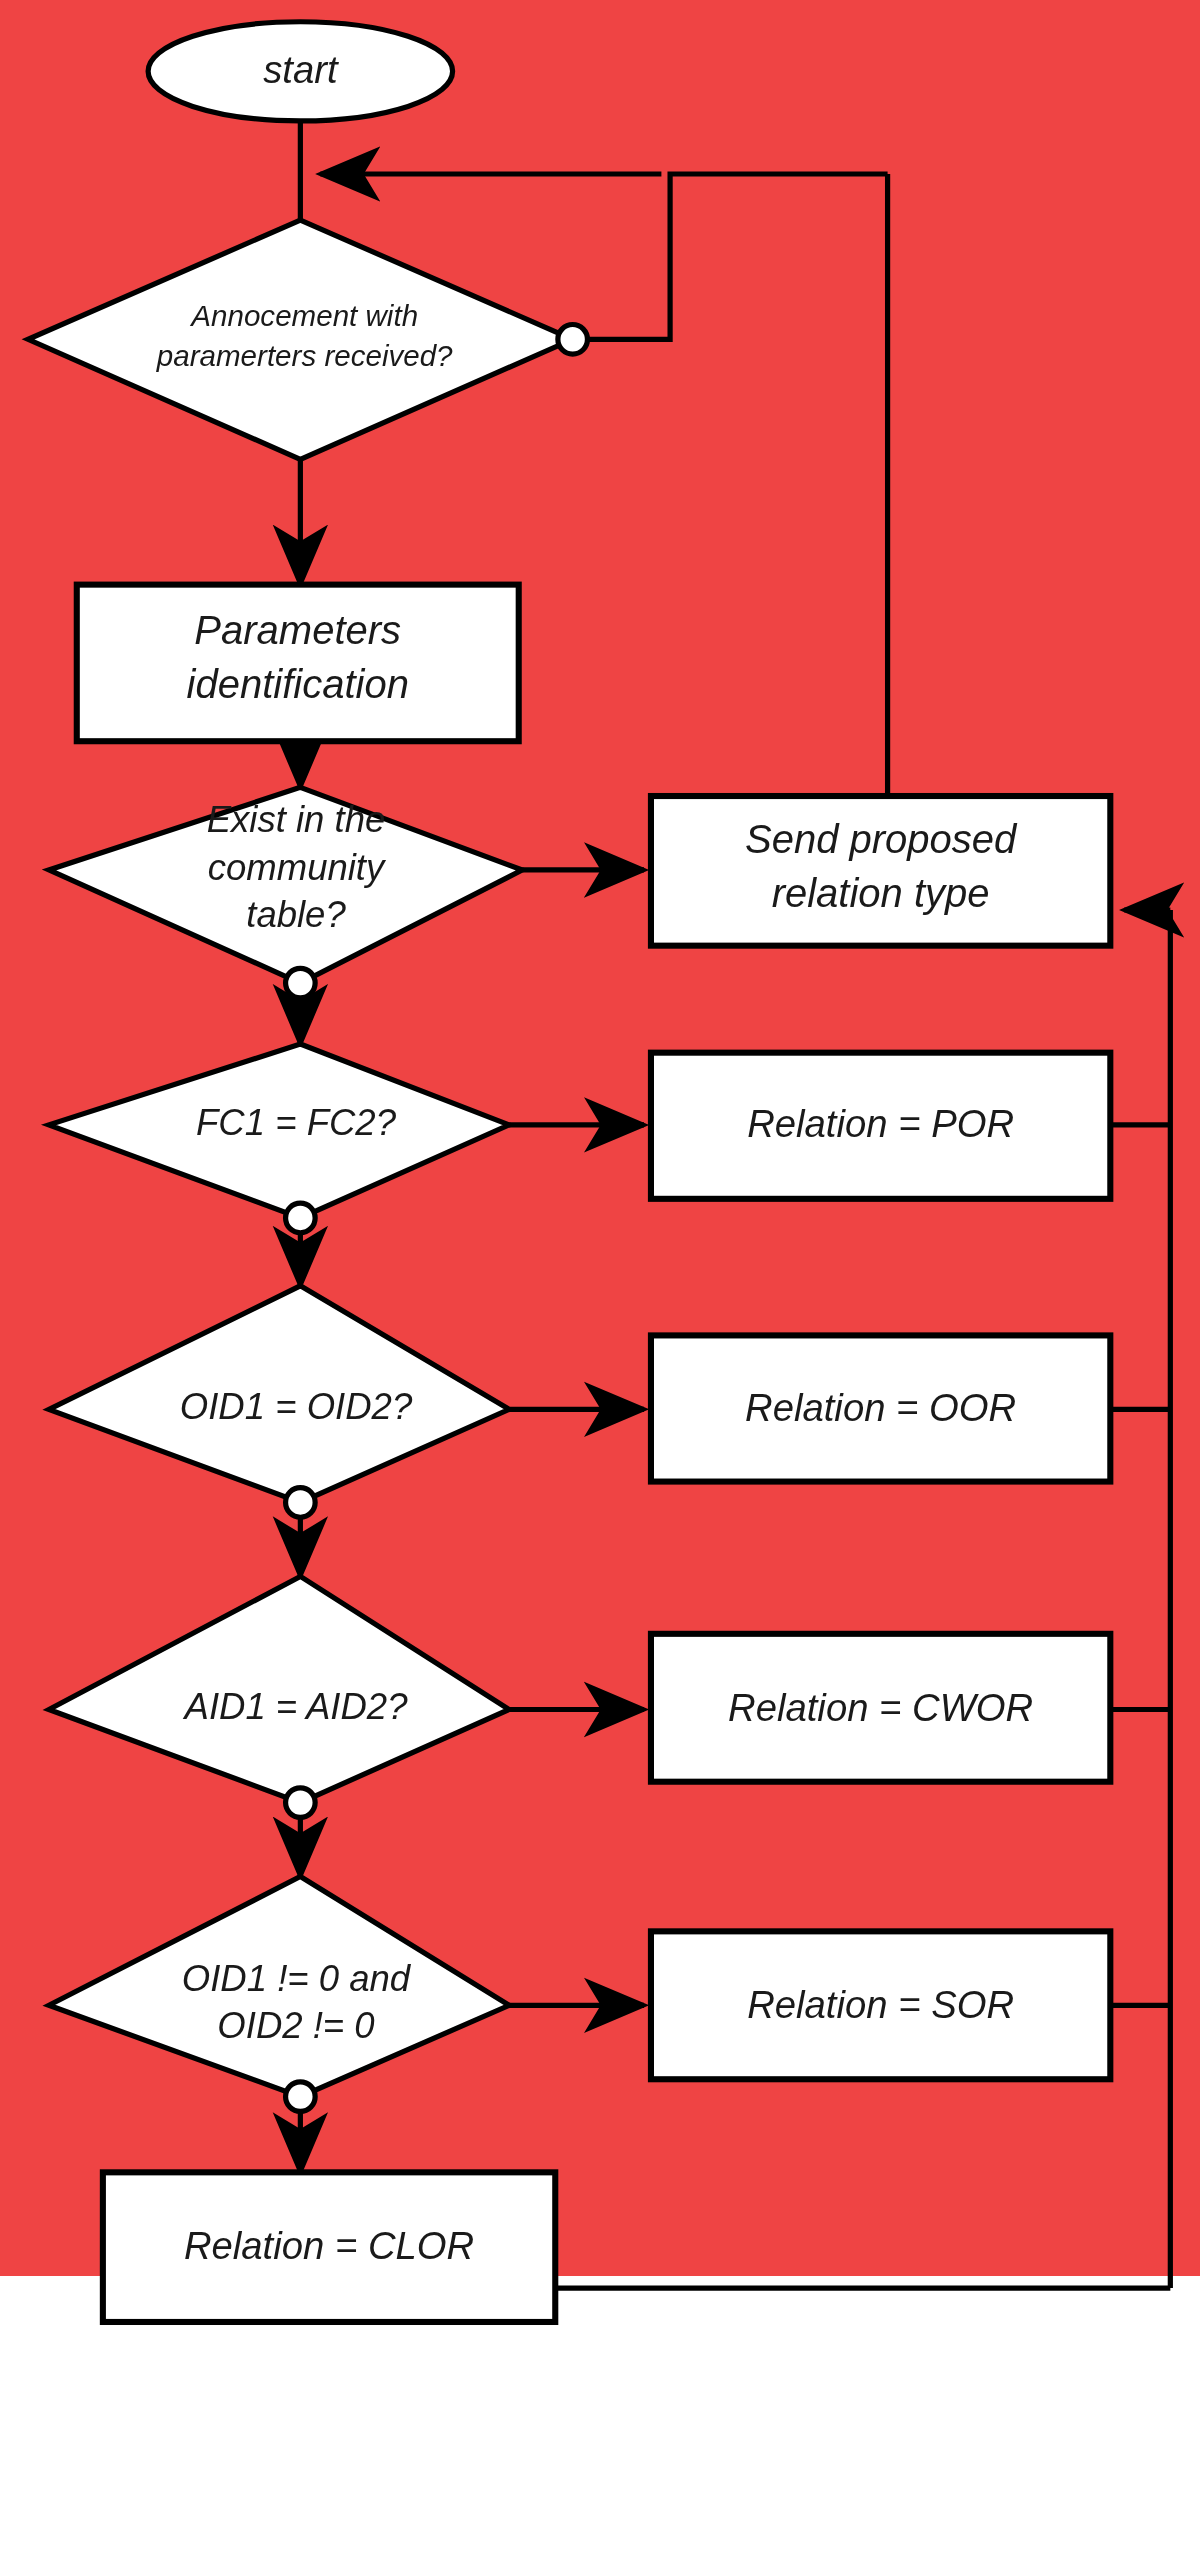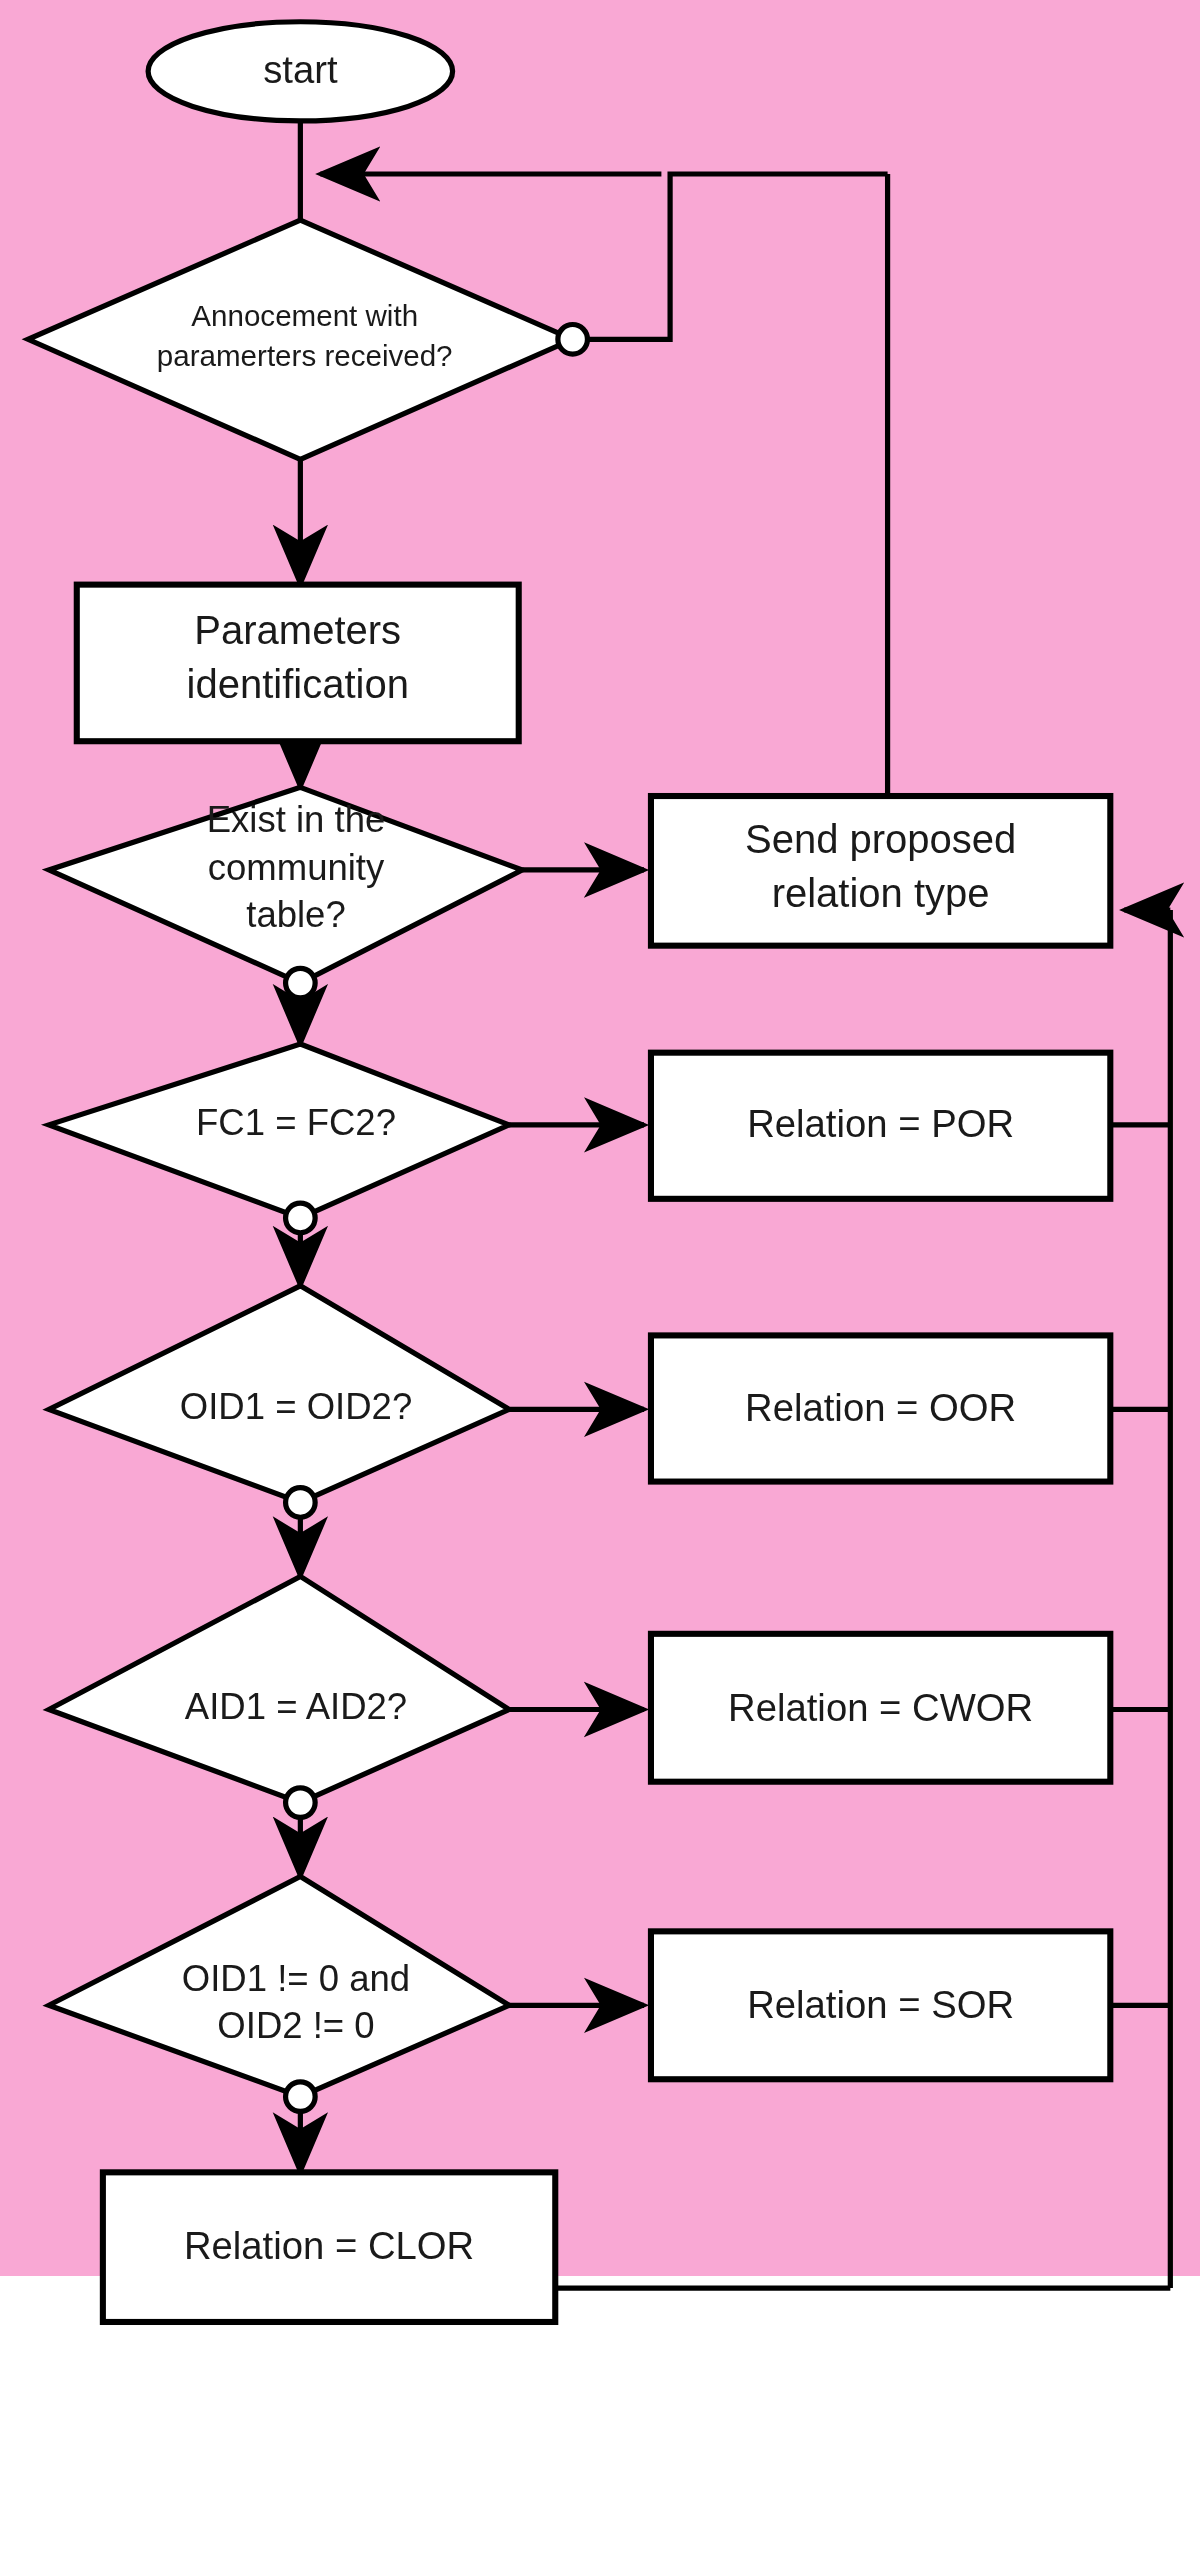--- a/index.html
+++ b/index.html
@@ -1,21 +1,21 @@
 <!DOCTYPE html>
 <html style="font-size:14px"><head>
 <meta charset="utf-8">
 <title>Flowchart</title>
 <style>
   html,body{margin:0;padding:0;background:#ffffff;}
   body{
     font-family:"Liberation Sans", sans-serif;
     width:1201px;height:2576px;overflow:hidden;
   }
-  #chart-root{position:relative;width:1201px;height:2276px;background:#f9a8d4;}
+  #chart-root{position:relative;width:1201px;height:2276px;background:#ef4444;font-style:italic;}
   svg#flow{display:block;width:1201px;height:2576px;}
   .shape{fill:#ffffff;stroke:#000000;stroke-width:7;}
   .shape-thin{fill:#ffffff;stroke:#000000;stroke-width:6;}
   .conn{fill:none;stroke:#000000;stroke-width:6;}
   .dot{fill:#ffffff;stroke:#000000;stroke-width:6;}
   .lbl{
     font-family:"Liberation Sans", sans-serif;
     fill:#1a1a1a;
     text-anchor:middle;
     dominant-baseline:middle;

